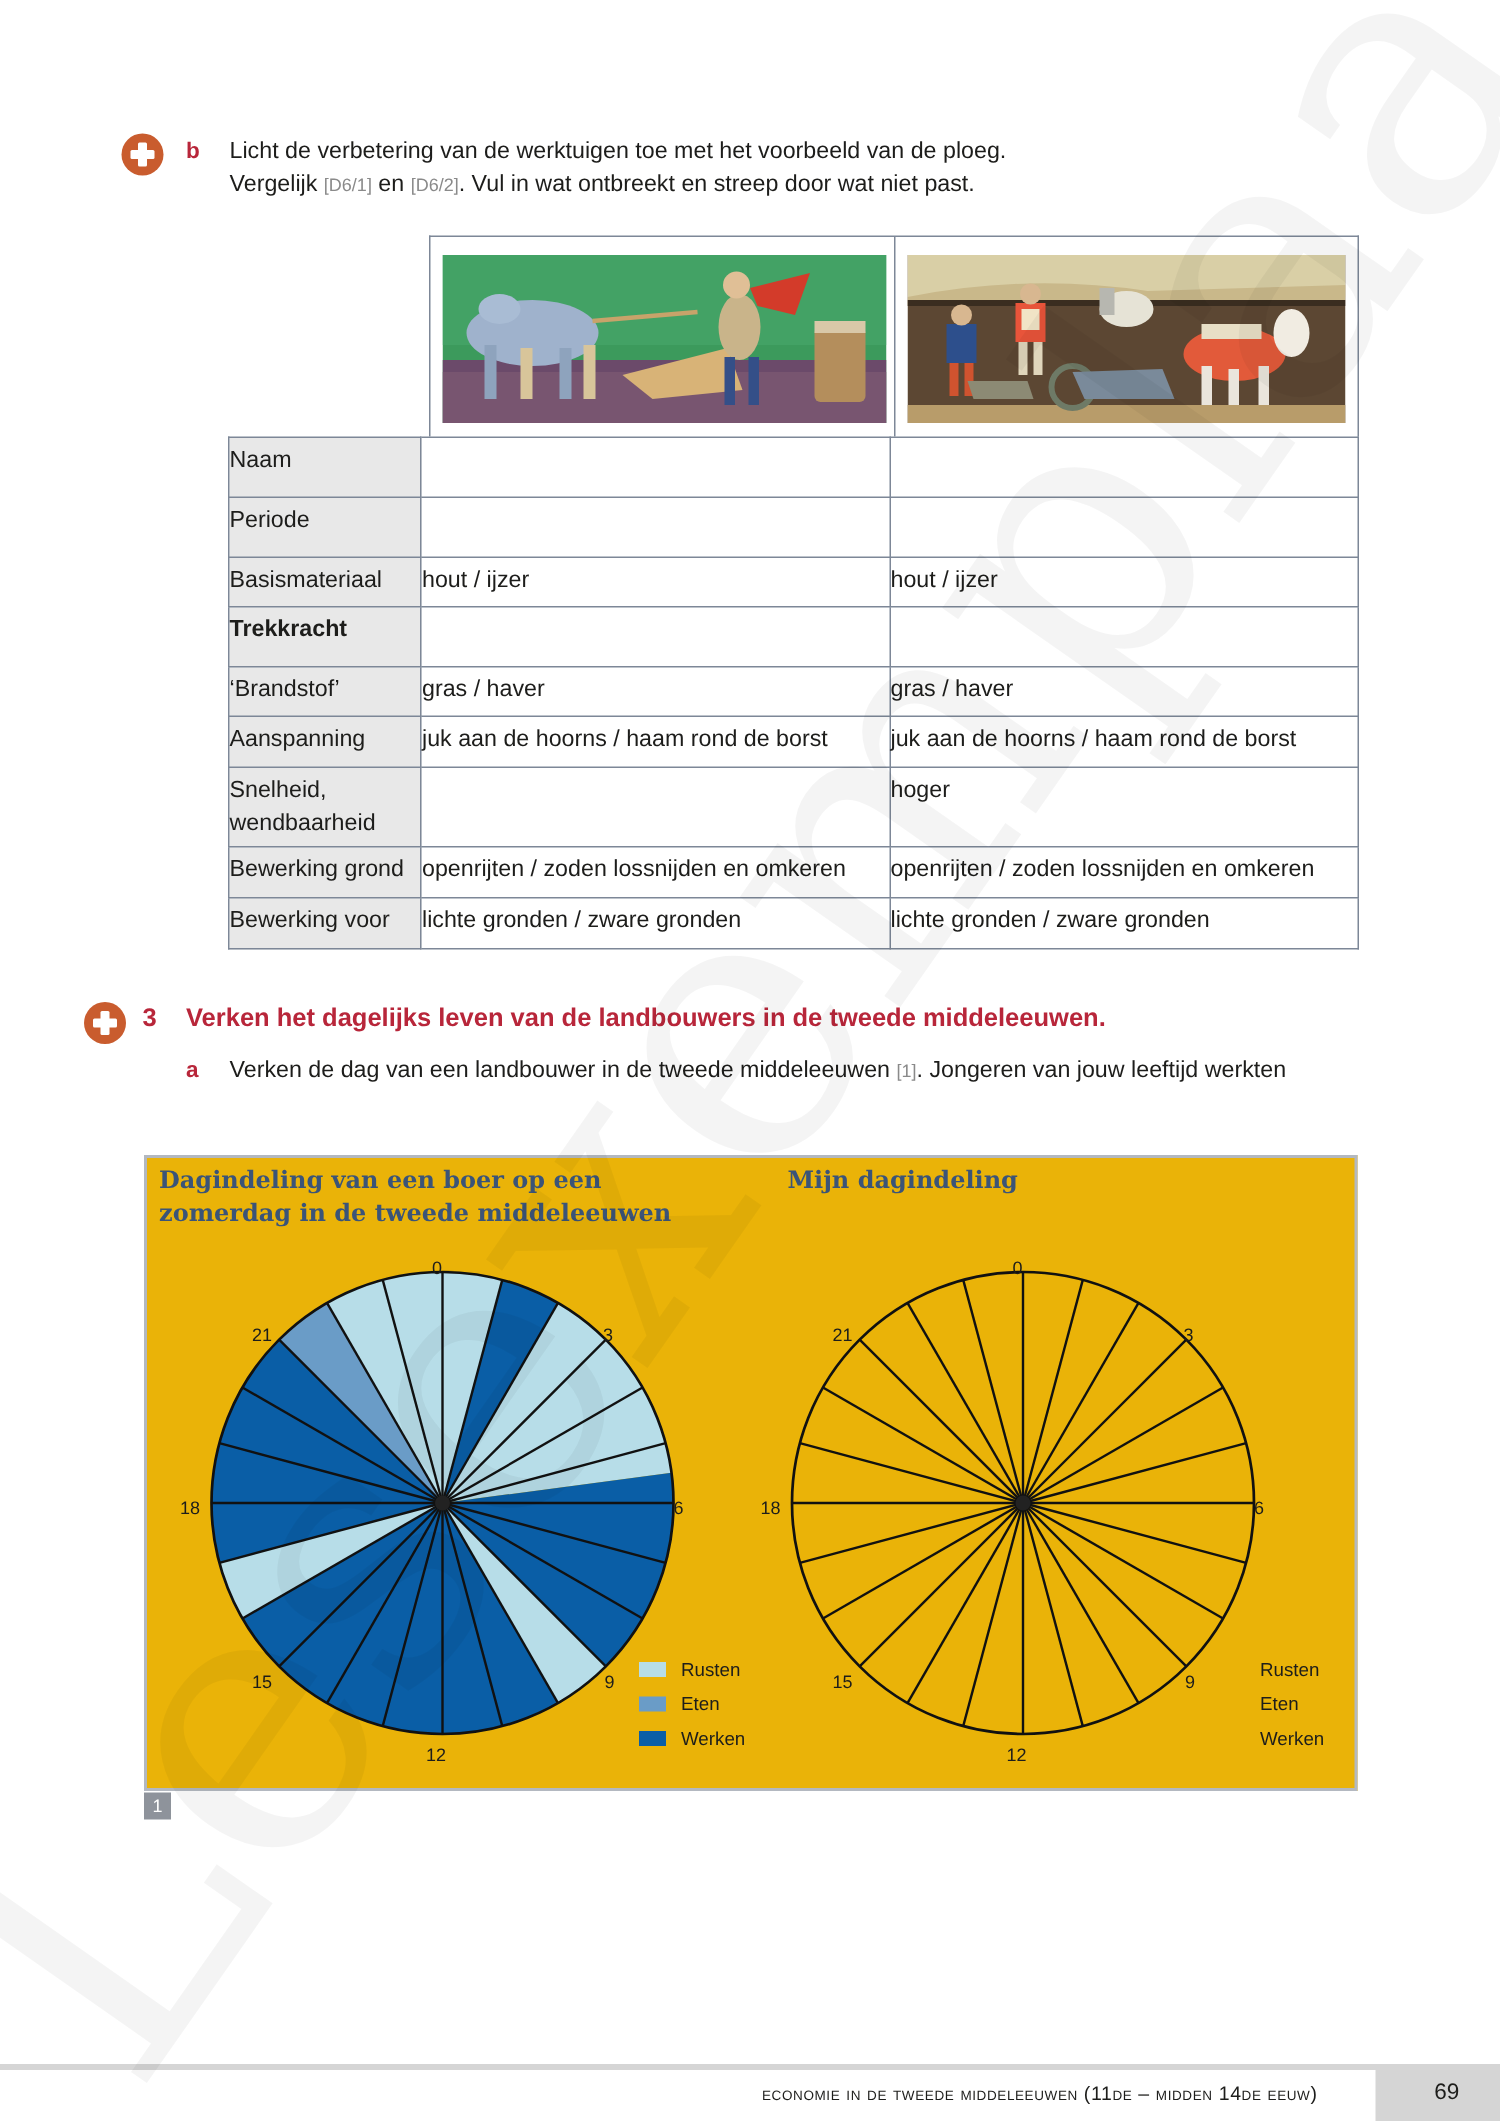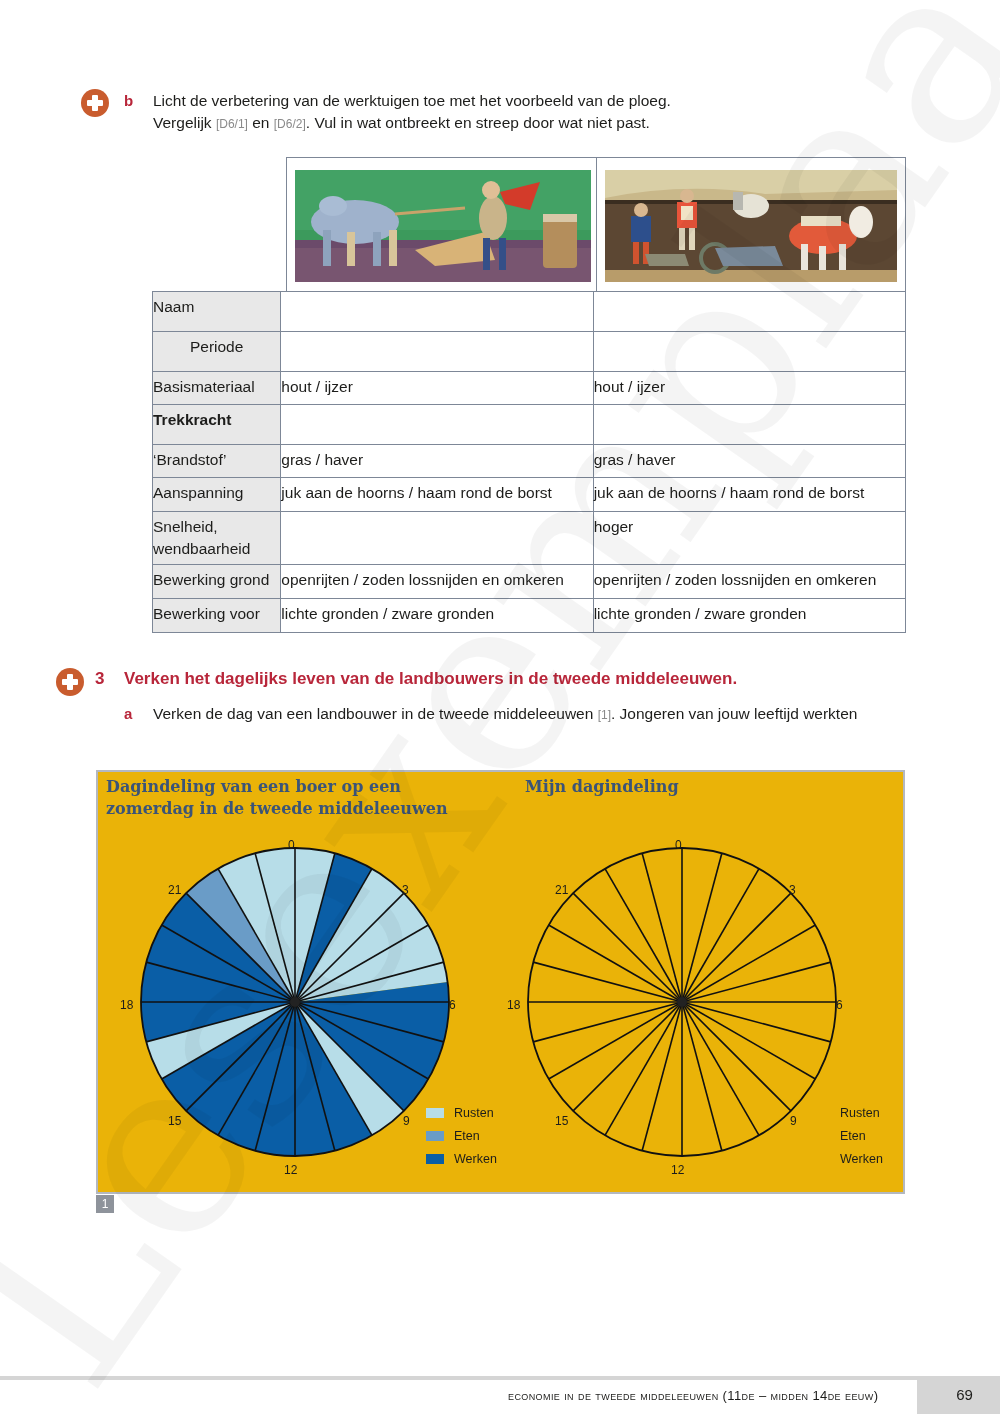--- a/index.html
+++ b/index.html
@@ -143,21 +143,21 @@
   </div>
 </div>
 
 <table class="data-table">
   <tbody>
     <tr style="height:40px;">
       <td class="label">Naam</td>
       <td class="v"></td>
       <td class="v"></td>
     </tr>
-    <tr style="height:40px;text-align:center;">
+    <tr style="height:40px;">
       <td class="label">Periode</td>
       <td class="v"></td>
       <td class="v"></td>
     </tr>
     <tr style="height:33px;">
       <td class="label">Basismateriaal</td>
       <td class="v">hout / ijzer</td>
       <td class="v">hout / ijzer</td>
     </tr>
     <tr style="height:40px;font-weight:bold;">

